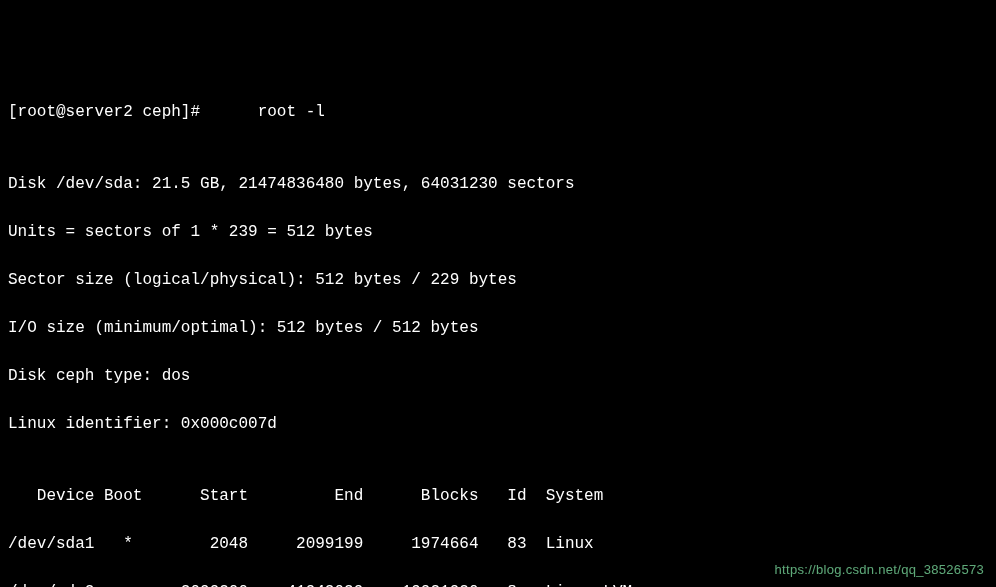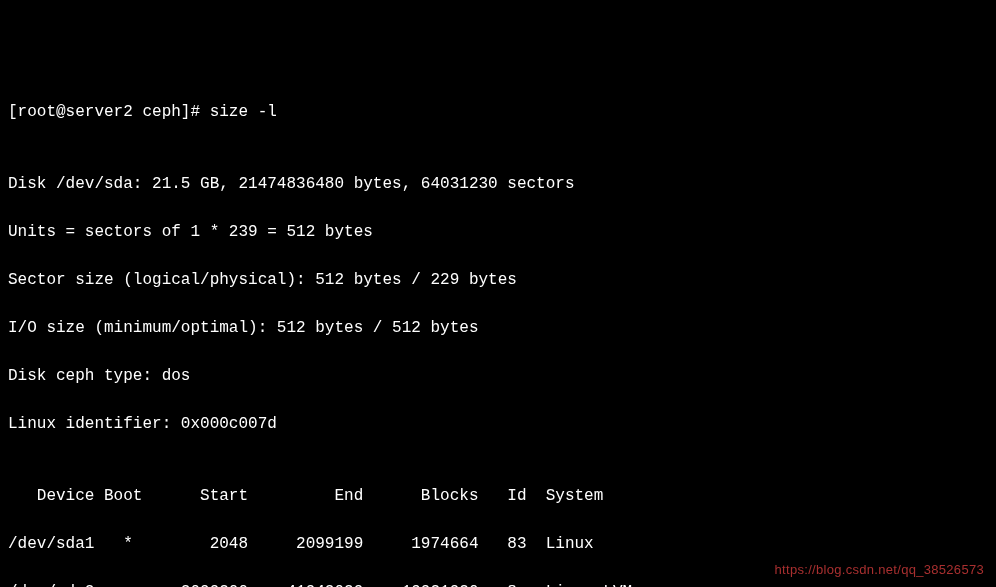--- a/index.html
+++ b/index.html
@@ -15,38 +15,39 @@
       line-height: 1.5;
       padding: 4px 8px;
       width: 996px;
       height: 587px;
       overflow: hidden;
       position: relative;
       white-space: pre;
     }
     .prompt-line {
       display: flex;
+      gap: 48px;
     }
     .watermark {
       position: absolute;
       bottom: 8px;
       right: 12px;
-      color: #ef4444;
+      color: #86efac;
       font-size: 13px;
       font-family: Arial, sans-serif;
       opacity: 0.7;
       letter-spacing: 0.3px;
     }
   </style>
 </head>
 <body>
 
 
 
-<div class="prompt-line"><span>[root@server2 ceph]# </span><span>size -l</span></div>
+<div class="prompt-line"><span>[root@server2 ceph]# </span><span>root -l</span></div>
 <div></div>
 <div>Disk /dev/sda: 21.5 GB, 21474836480 bytes, 64031230 sectors</div>
 <div>Units = sectors of 1 * 239 = 512 bytes</div>
 <div>Sector size (logical/physical): 512 bytes / 229 bytes</div>
 <div>I/O size (minimum/optimal): 512 bytes / 512 bytes</div>
 <div>Disk ceph type: dos</div>
 <div>Linux identifier: 0x000c007d</div>
 <div></div>
 <div>   Device Boot      Start         End      Blocks   Id  System</div>
 <div>/dev/sda1   *        2048     2099199     1974664   83  Linux</div>

